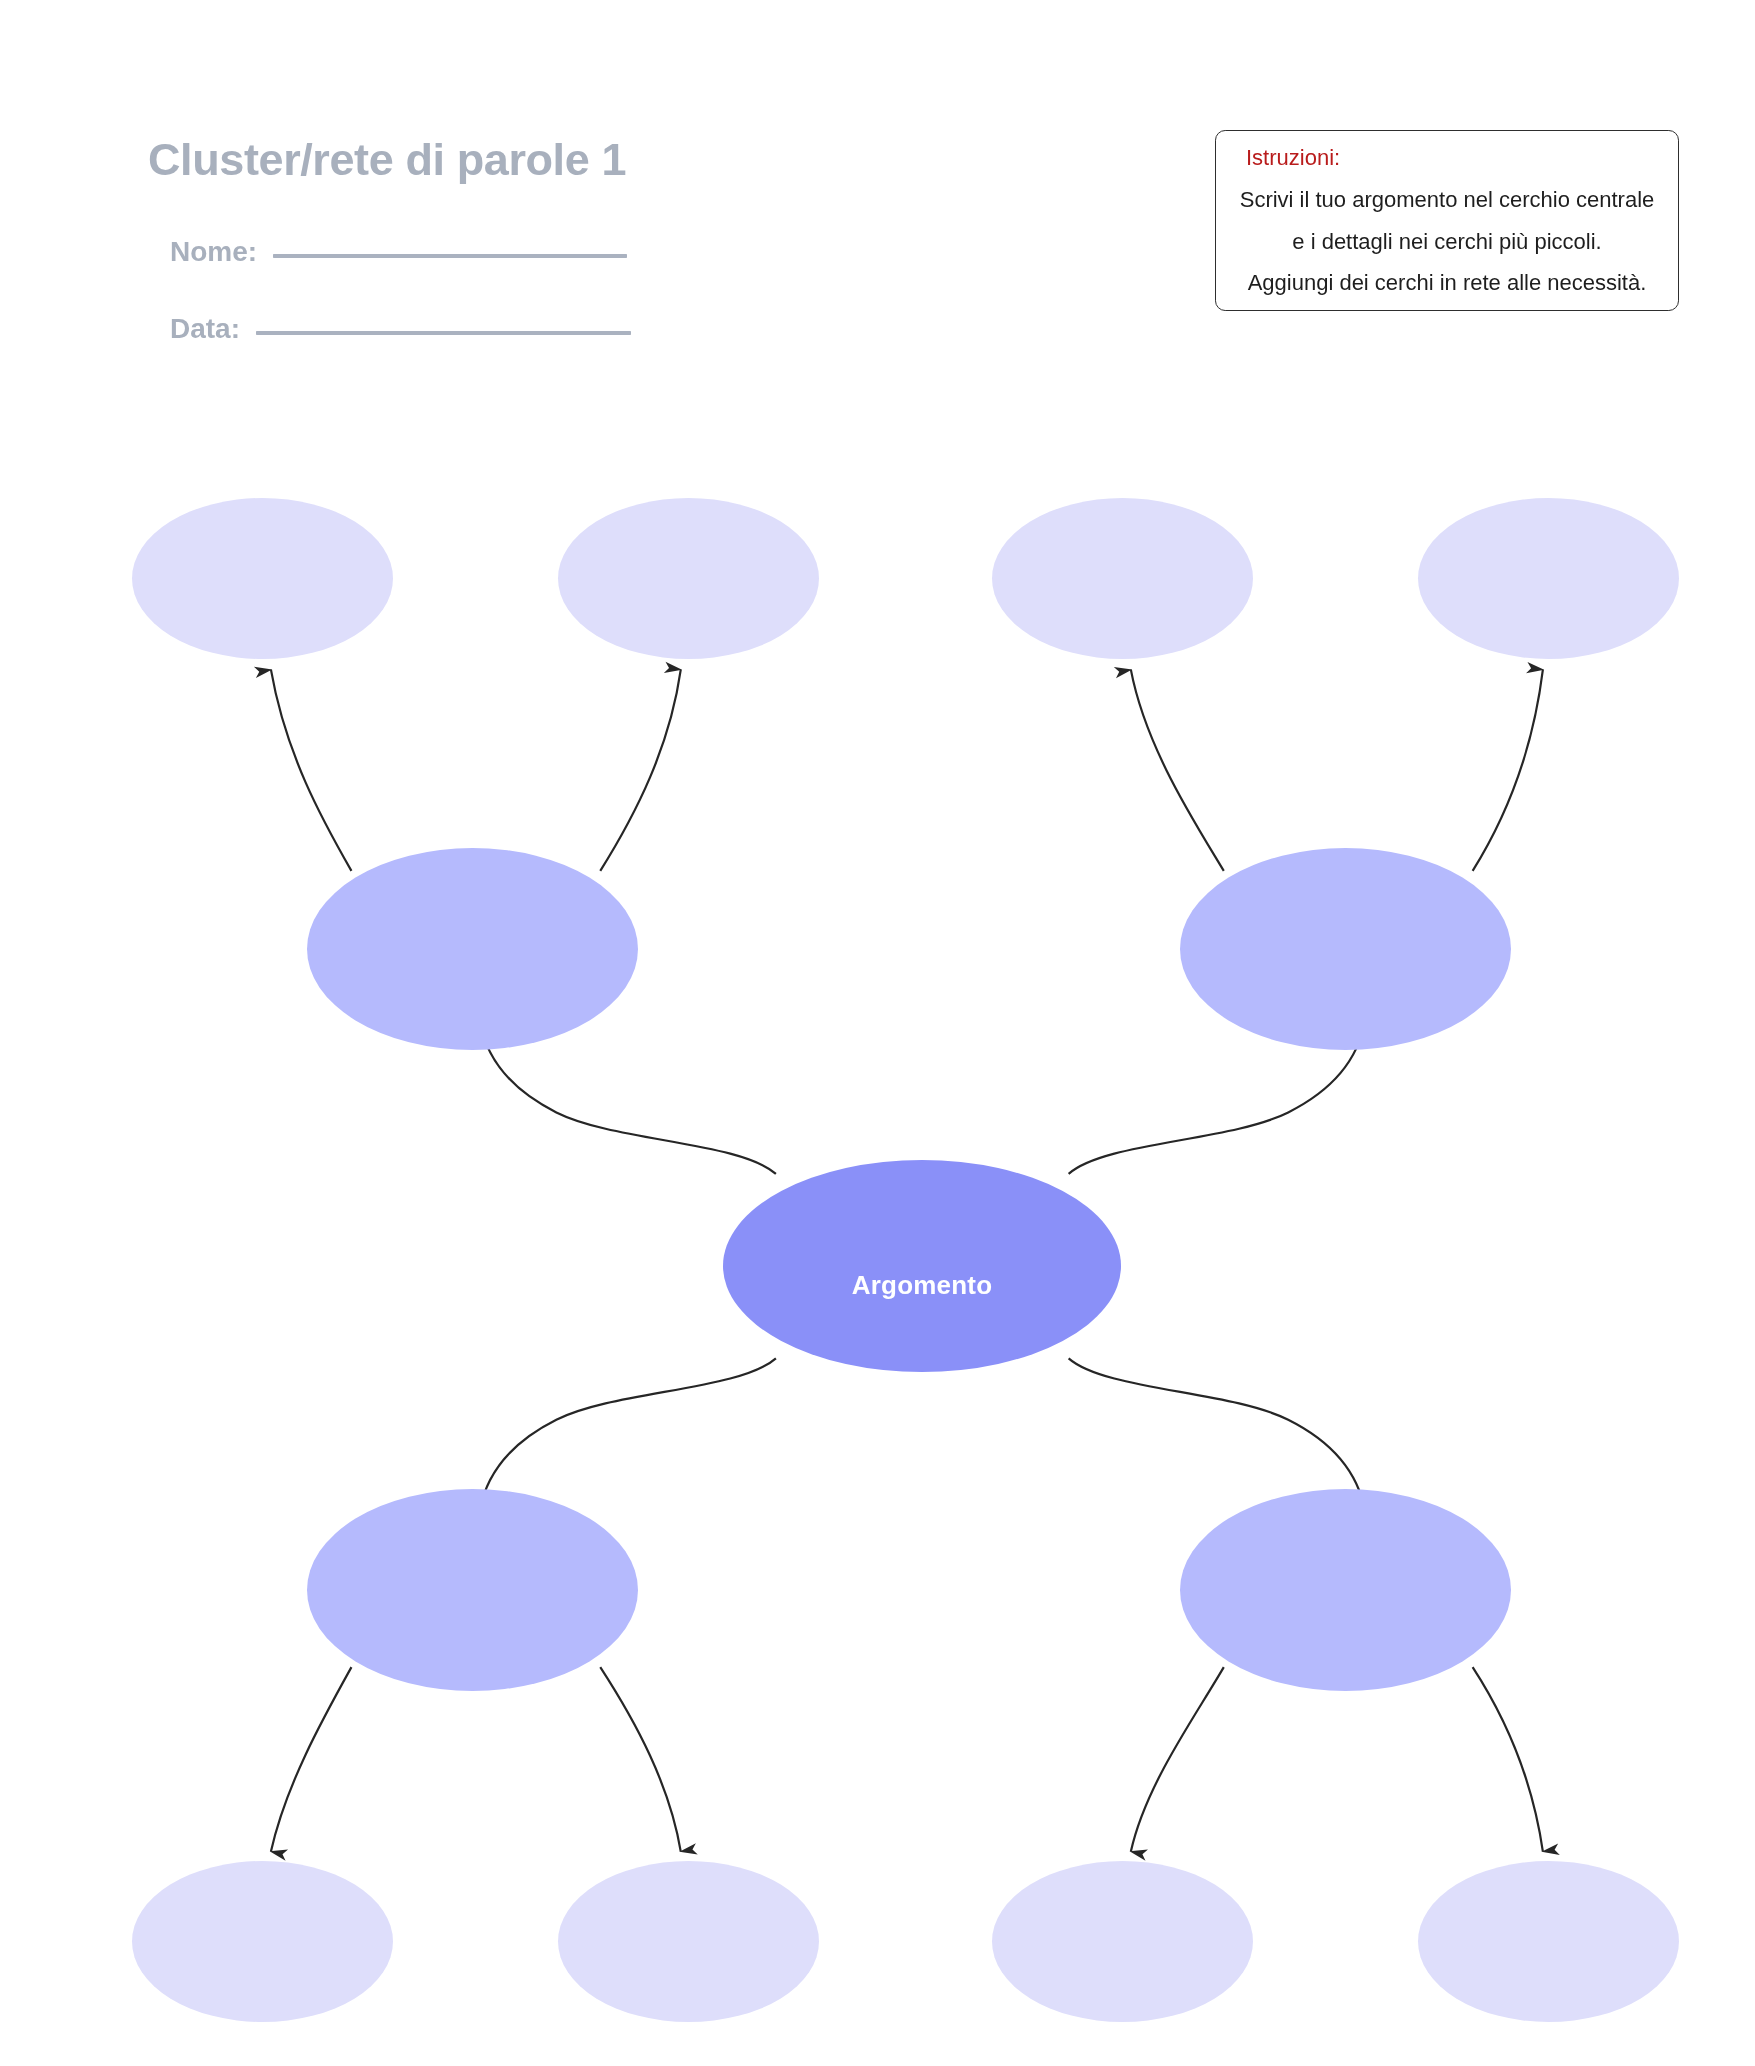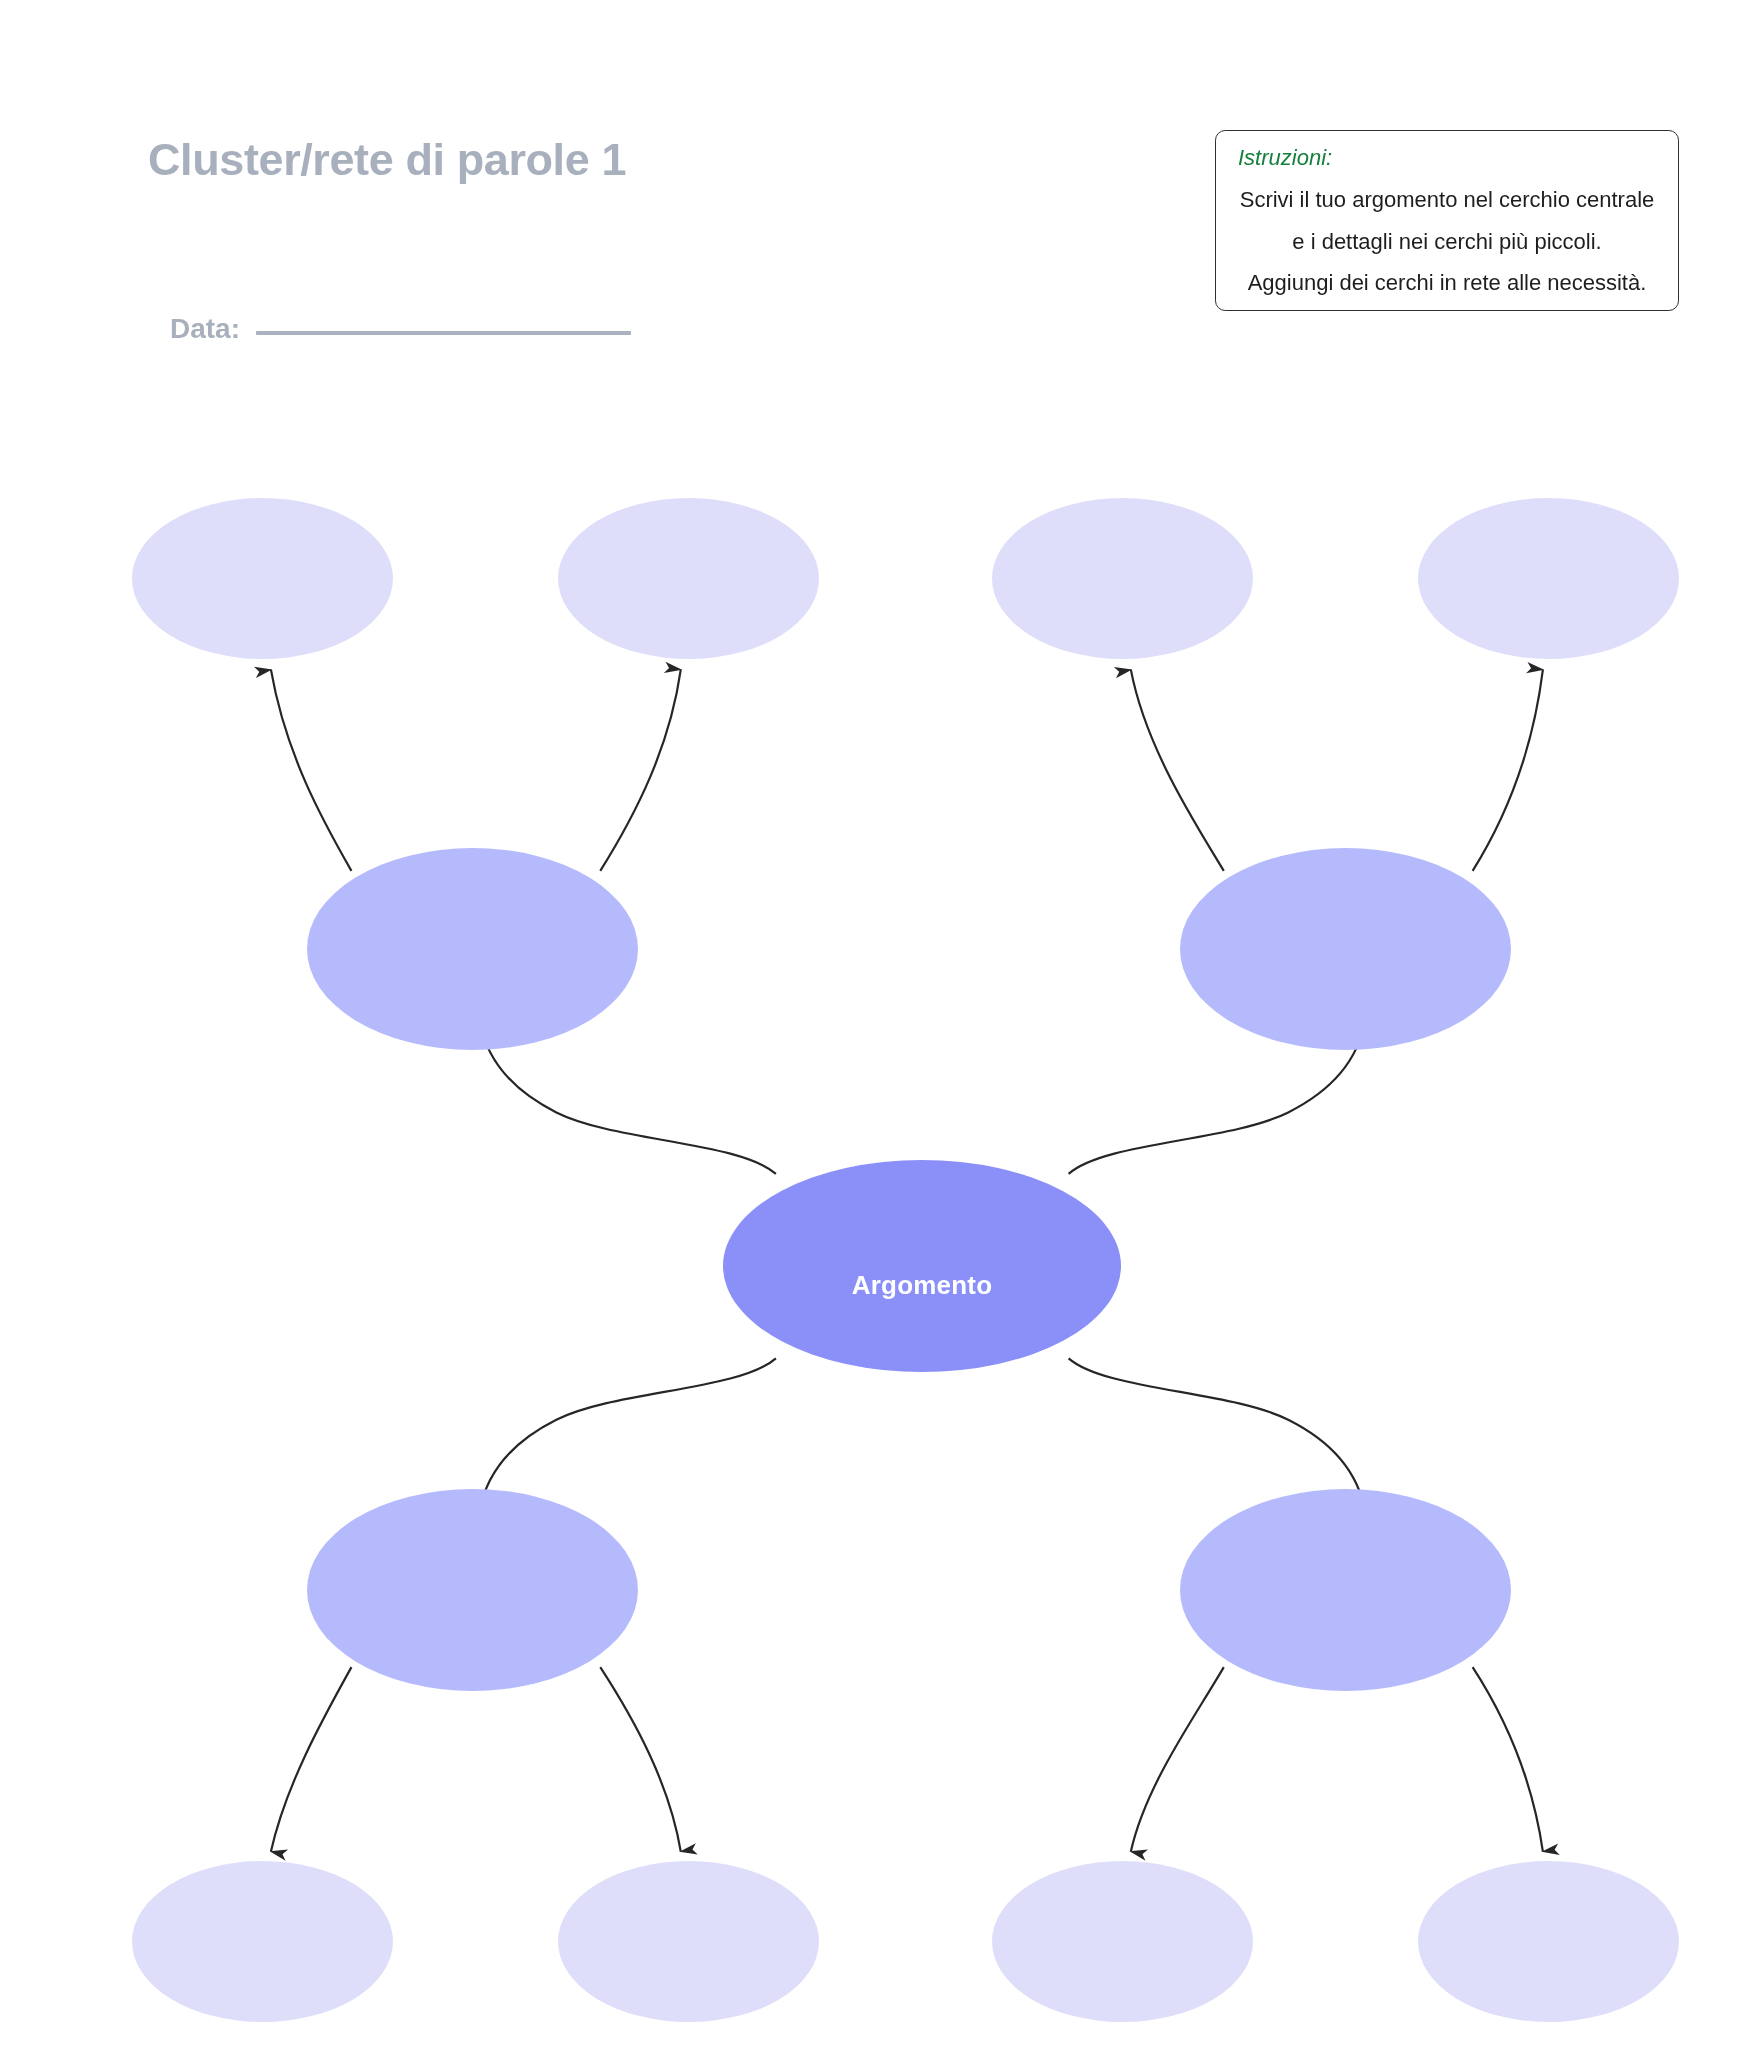--- a/index.html
+++ b/index.html
@@ -69,25 +69,24 @@
     border: 1.5px solid #2e2e2e;
     border-radius: 10.2px;
     background: #ffffff;
     display: flex;
     flex-direction: column;
     align-items: center;
     justify-content: center;
   }
   #instructions-heading {
     font-size: 22px;
-    color: #15803d;
+    color: #b91c1c;
     align-self: flex-start;
-    margin-left: 22px;
+    margin-left: 30px;
     line-height: 1.26;
-    font-style: italic;
   }
   .instructions-line {
     font-size: 22px;
     color: #1e1e1e;
     text-align: center;
     line-height: 1.26;
     margin-top: 14px;
   }
 
   
@@ -129,20 +128,24 @@
     pointer-events: none;
   }
 </style>
 </head>
 <body>
 
 <div id="page">
 
   <div id="worksheet-title">Cluster/rete di parole 1</div>
 
+  <div class="field-row" id="field-nome">
+    <span class="field-label">Nome:</span>
+    <span class="field-line"></span>
+  </div>
 
   <div class="field-row" id="field-data">
     <span class="field-label">Data:</span>
     <span class="field-line"></span>
   </div>
 
   <div id="instructions-box">
     <div id="instructions-heading">Istruzioni:</div>
     <div class="instructions-line">Scrivi il tuo argomento nel cerchio centrale</div>
     <div class="instructions-line">e i dettagli nei cerchi più piccoli.</div>

